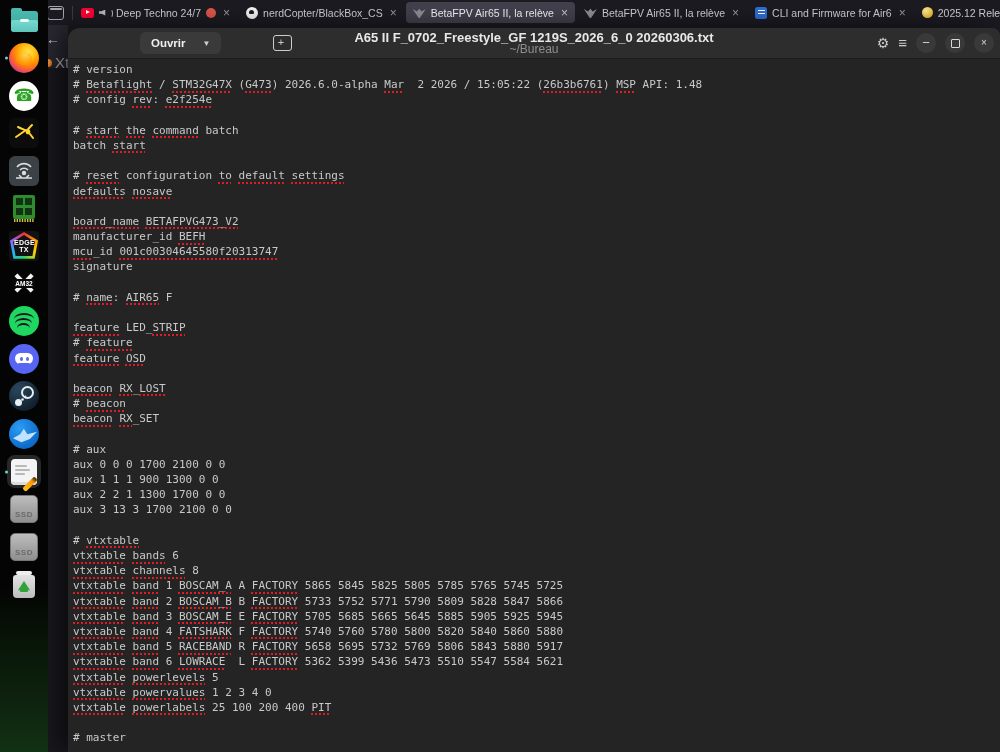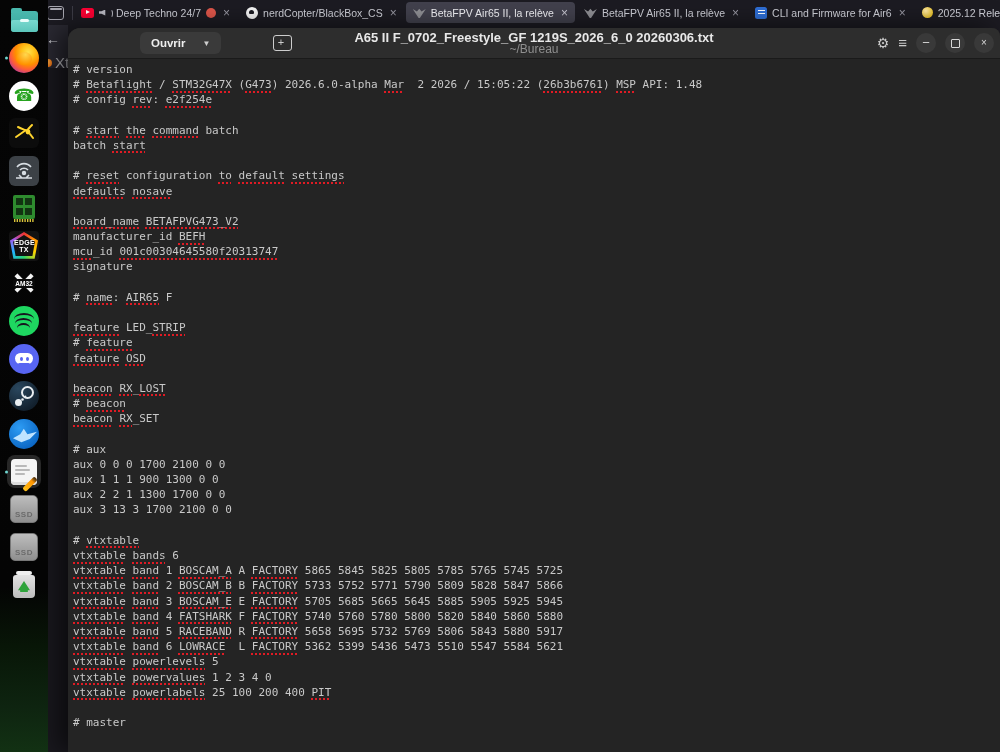--- a/index.html
+++ b/index.html
@@ -357,20 +357,21 @@
       <div class="cl"><span class="sq">beacon</span> <span class="sq">RX</span>_SET</div>
       <div class="cl">&nbsp;</div>
       <div class="cl"># aux</div>
       <div class="cl">aux 0 0 0 1700 2100 0 0</div>
       <div class="cl">aux 1 1 1 900 1300 0 0</div>
       <div class="cl">aux 2 2 1 1300 1700 0 0</div>
       <div class="cl">aux 3 13 3 1700 2100 0 0</div>
       <div class="cl">&nbsp;</div>
       <div class="cl"># <span class="sq">vtxtable</span></div>
       <div class="cl"><span class="sq">vtxtable</span> <span class="sq">bands</span> 6</div>
+      <div class="cl"><span class="sq">vtxtable</span> <span class="sq">channels</span> 8</div>
       <div class="cl"><span class="sq">vtxtable</span> <span class="sq">band</span> 1 <span class="sq">BOSCAM_A</span> A <span class="sq">FACTORY</span> 5865 5845 5825 5805 5785 5765 5745 5725</div>
       <div class="cl"><span class="sq">vtxtable</span> <span class="sq">band</span> 2 <span class="sq">BOSCAM_B</span> B <span class="sq">FACTORY</span> 5733 5752 5771 5790 5809 5828 5847 5866</div>
       <div class="cl"><span class="sq">vtxtable</span> <span class="sq">band</span> 3 <span class="sq">BOSCAM_E</span> E <span class="sq">FACTORY</span> 5705 5685 5665 5645 5885 5905 5925 5945</div>
       <div class="cl"><span class="sq">vtxtable</span> <span class="sq">band</span> 4 <span class="sq">FATSHARK</span> F <span class="sq">FACTORY</span> 5740 5760 5780 5800 5820 5840 5860 5880</div>
       <div class="cl"><span class="sq">vtxtable</span> <span class="sq">band</span> 5 <span class="sq">RACEBAND</span> R <span class="sq">FACTORY</span> 5658 5695 5732 5769 5806 5843 5880 5917</div>
       <div class="cl"><span class="sq">vtxtable</span> <span class="sq">band</span> 6 <span class="sq">LOWRACE</span>  L <span class="sq">FACTORY</span> 5362 5399 5436 5473 5510 5547 5584 5621</div>
       <div class="cl"><span class="sq">vtxtable</span> <span class="sq">powerlevels</span> 5</div>
       <div class="cl"><span class="sq">vtxtable</span> <span class="sq">powervalues</span> 1 2 3 4 0</div>
       <div class="cl"><span class="sq">vtxtable</span> <span class="sq">powerlabels</span> 25 100 200 400 <span class="sq">PIT</span></div>
       <div class="cl">&nbsp;</div>

